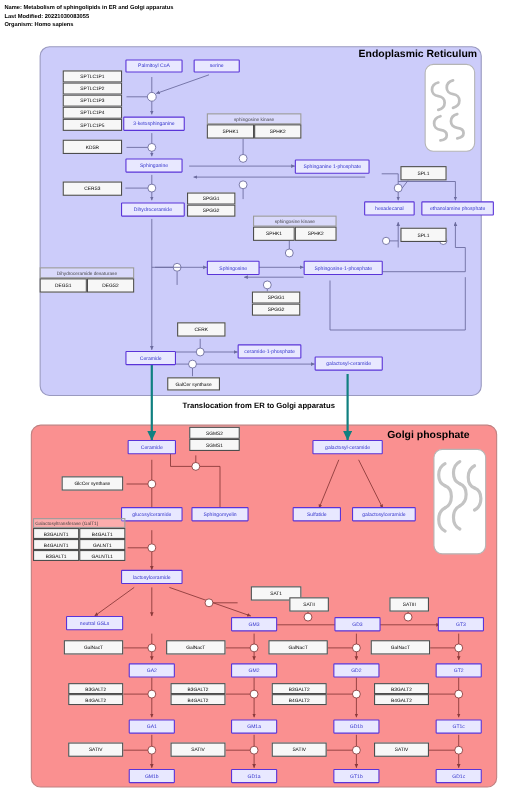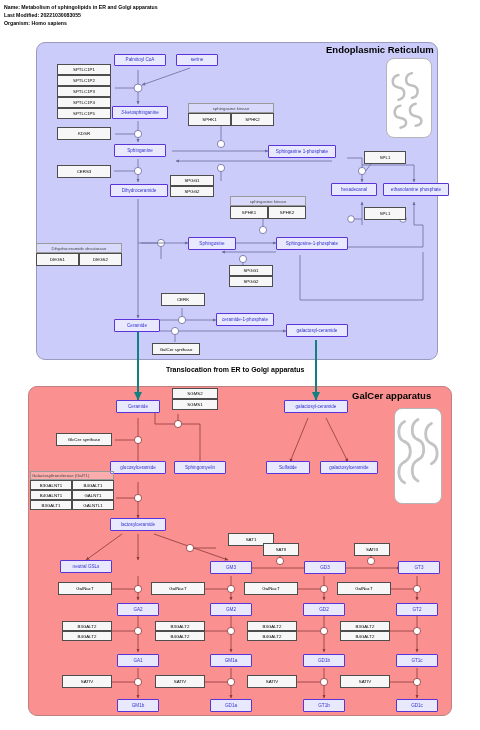--- a/index.html
+++ b/index.html
@@ -73,21 +73,21 @@
       <g fill="none" stroke="#c0c0c0" stroke-width="2.6" stroke-linecap="round">
         <path d="M12 16 C4 18 4 28 12 29 C20 30 20 40 12 42"></path>
         <path d="M26 14 C18 16 18 26 26 27 C34 28 34 38 26 40"></path>
         <path d="M14 48 C6 50 6 60 14 61 C22 62 22 70 14 71"></path>
         <path d="M30 46 C22 48 22 58 30 59 C38 60 38 68 30 69"></path>
       </g>
     </svg>
   </div>
 
   <div class="compartment" id="golgi"></div>
-  <div class="comp-title" id="golgi-title" style="left:352px;top:390px;">GalCer apparatus</div>
+  <div class="comp-title" id="golgi-title" style="left:352px;top:390px;">Golgi phosphate</div>
 
   <div class="organelle" id="golgi-organelle">
     <svg viewBox="0 0 48 96">
       <g fill="none" stroke="#c4c4c4" stroke-width="3" stroke-linecap="round">
         <path d="M10 12 C2 16 2 30 10 33"></path>
         <path d="M10 33 C18 36 18 50 10 54"></path>
         <path d="M10 54 C2 58 2 72 10 76"></path>
         <path d="M24 10 C16 14 16 28 24 31"></path>
         <path d="M24 31 C32 34 32 48 24 52"></path>
         <path d="M24 52 C16 56 16 70 24 74"></path>

